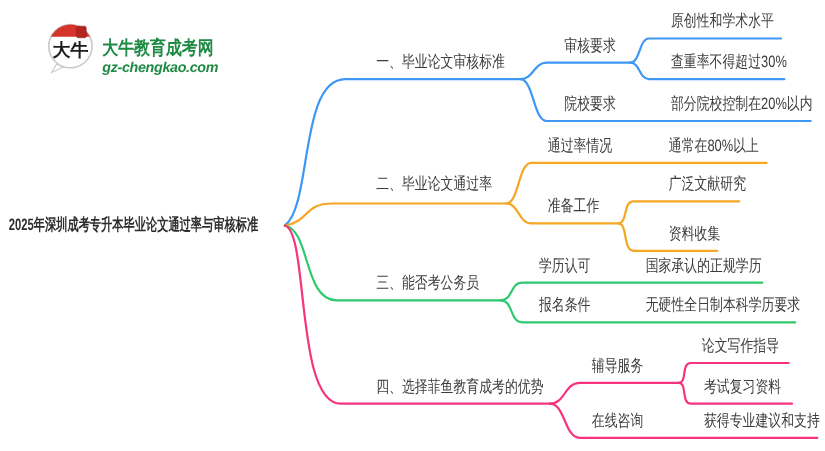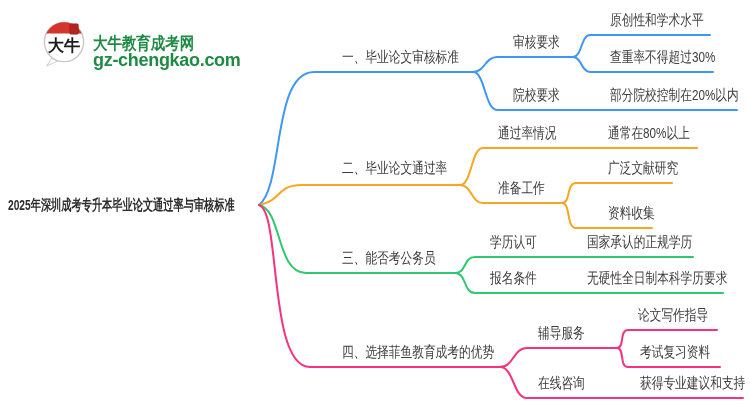--- a/index.html
+++ b/index.html
@@ -16,21 +16,21 @@
     position:absolute;left:8px;top:197px;white-space:nowrap;color:#2d2d2d;
     font-size:15px;line-height:16px;font-weight:bold;
     transform:scaleX(0.68);transform-origin:0 50%;
   }
   .logo{position:absolute;left:3px;top:16px;display:flex;align-items:flex-end;margin-left:38px;}
   .logo-txt{margin-left:6px;padding-top:4px;}
   .logo-name{
     font-weight:bold;font-size:17px;line-height:19px;white-space:nowrap;
     transform:scaleX(0.85);transform-origin:0 50%;
   }
-  .logo-url{font-weight:bold;font-size:18px;line-height:15px;white-space:nowrap;letter-spacing:-0.3px;}
+  .logo-url{font-weight:bold;font-size:13px;line-height:15px;white-space:nowrap;letter-spacing:-0.3px;font-style:italic;}
 </style>
 </head>
 <body>
 
 <div id="stage">
 
   <svg id="lines" width="750" height="410" viewBox="0 0 750 410">
 
     <g fill="none" stroke-width="2" stroke-linecap="round" stroke="#3E97F5">
       <path d="M259,205 C284,186 272,72 314,72 H473"></path>

